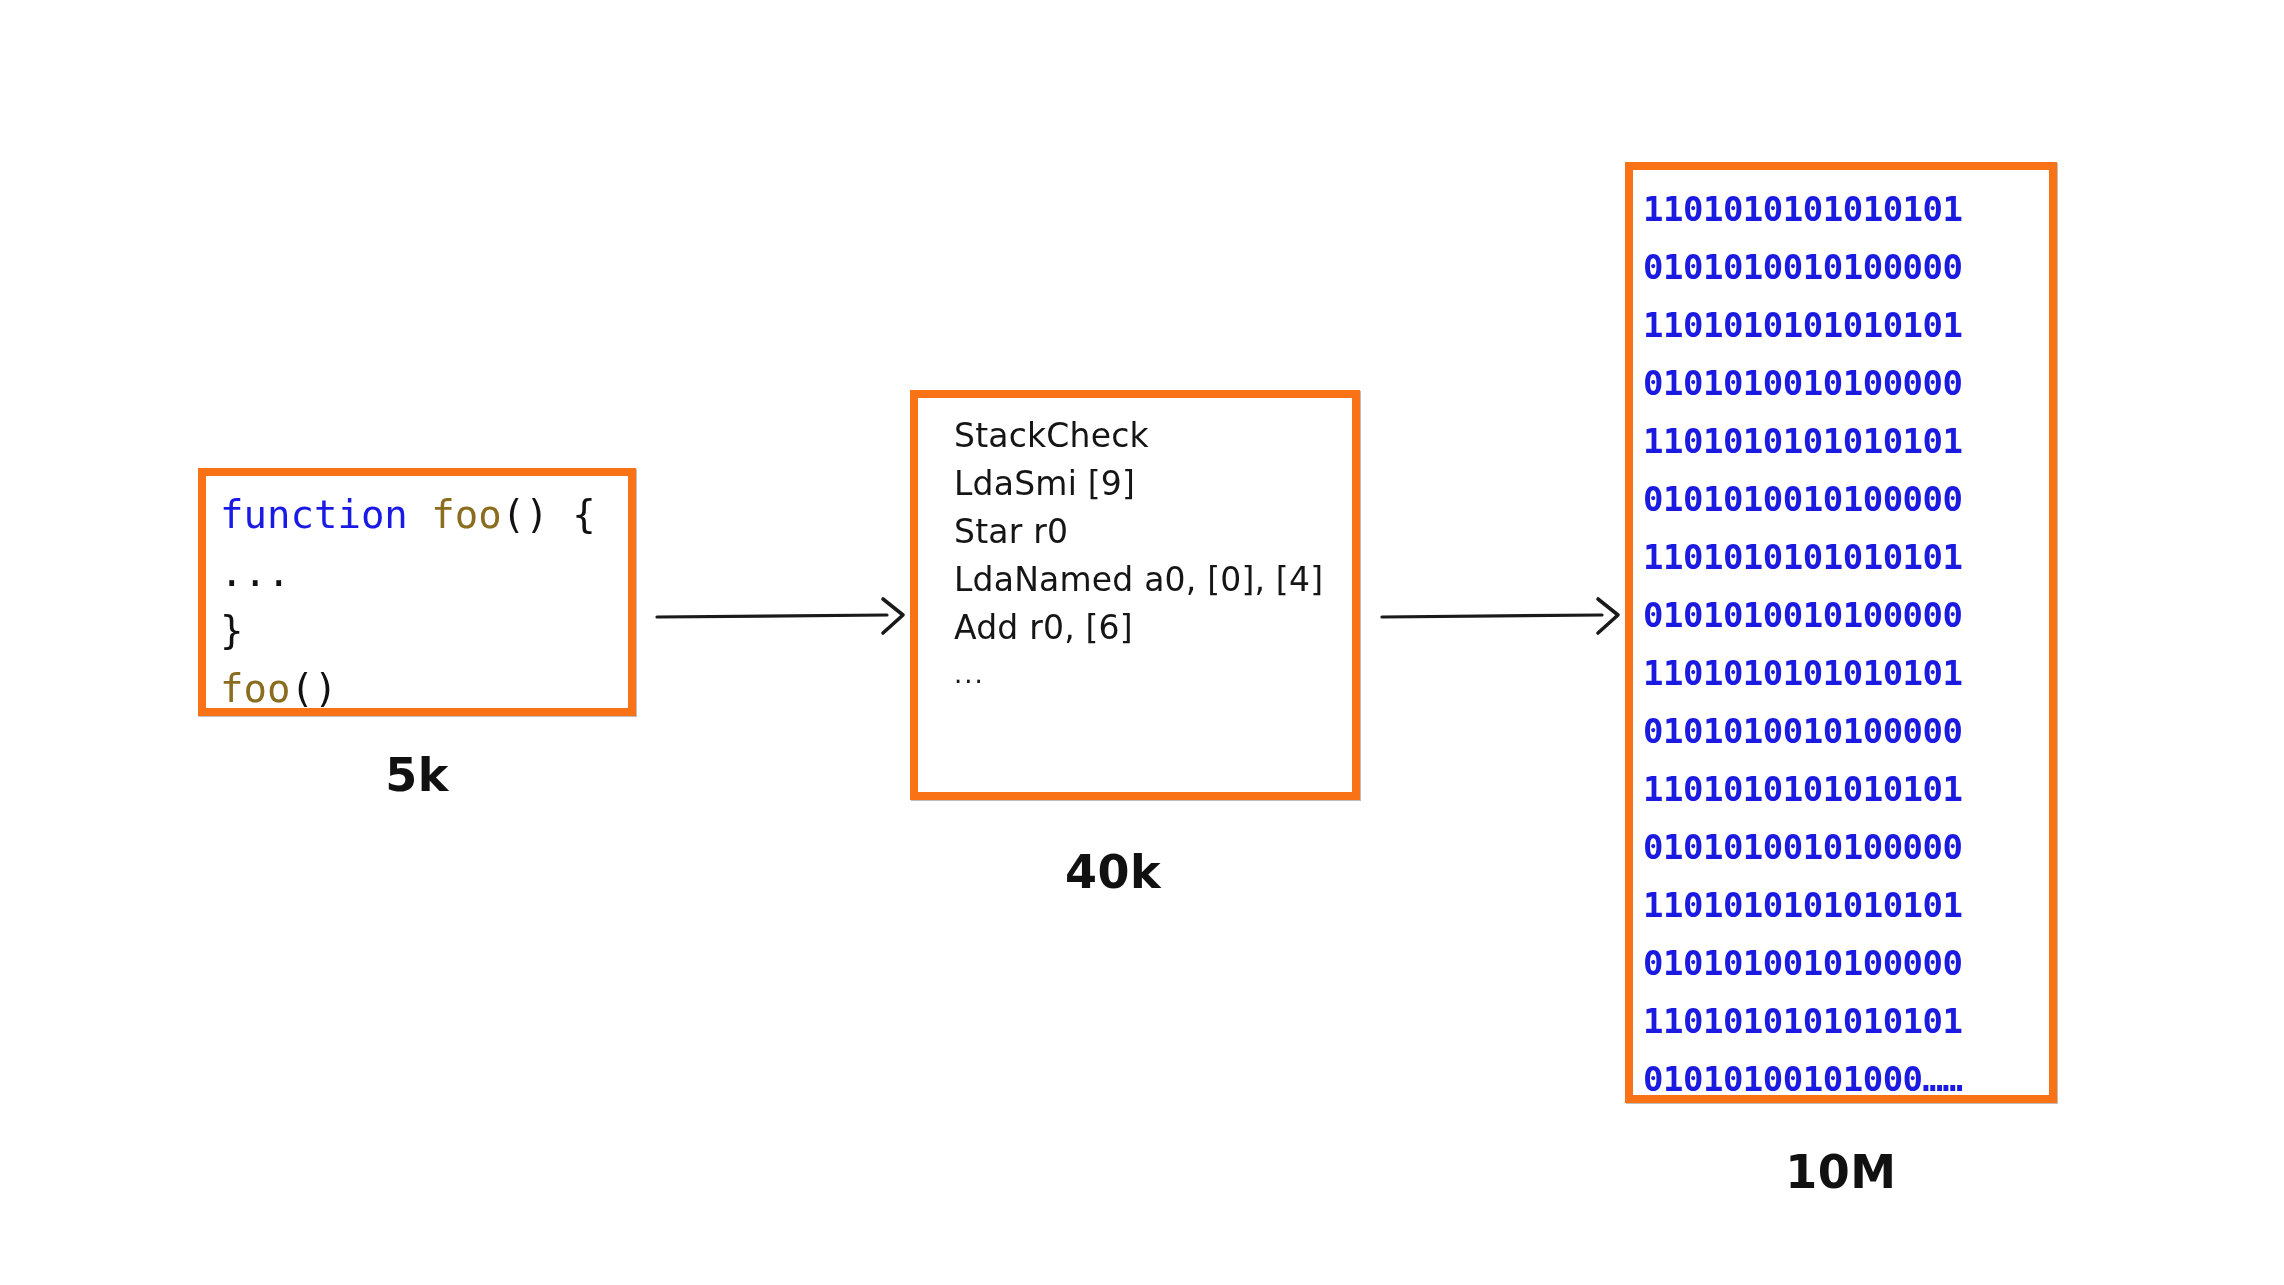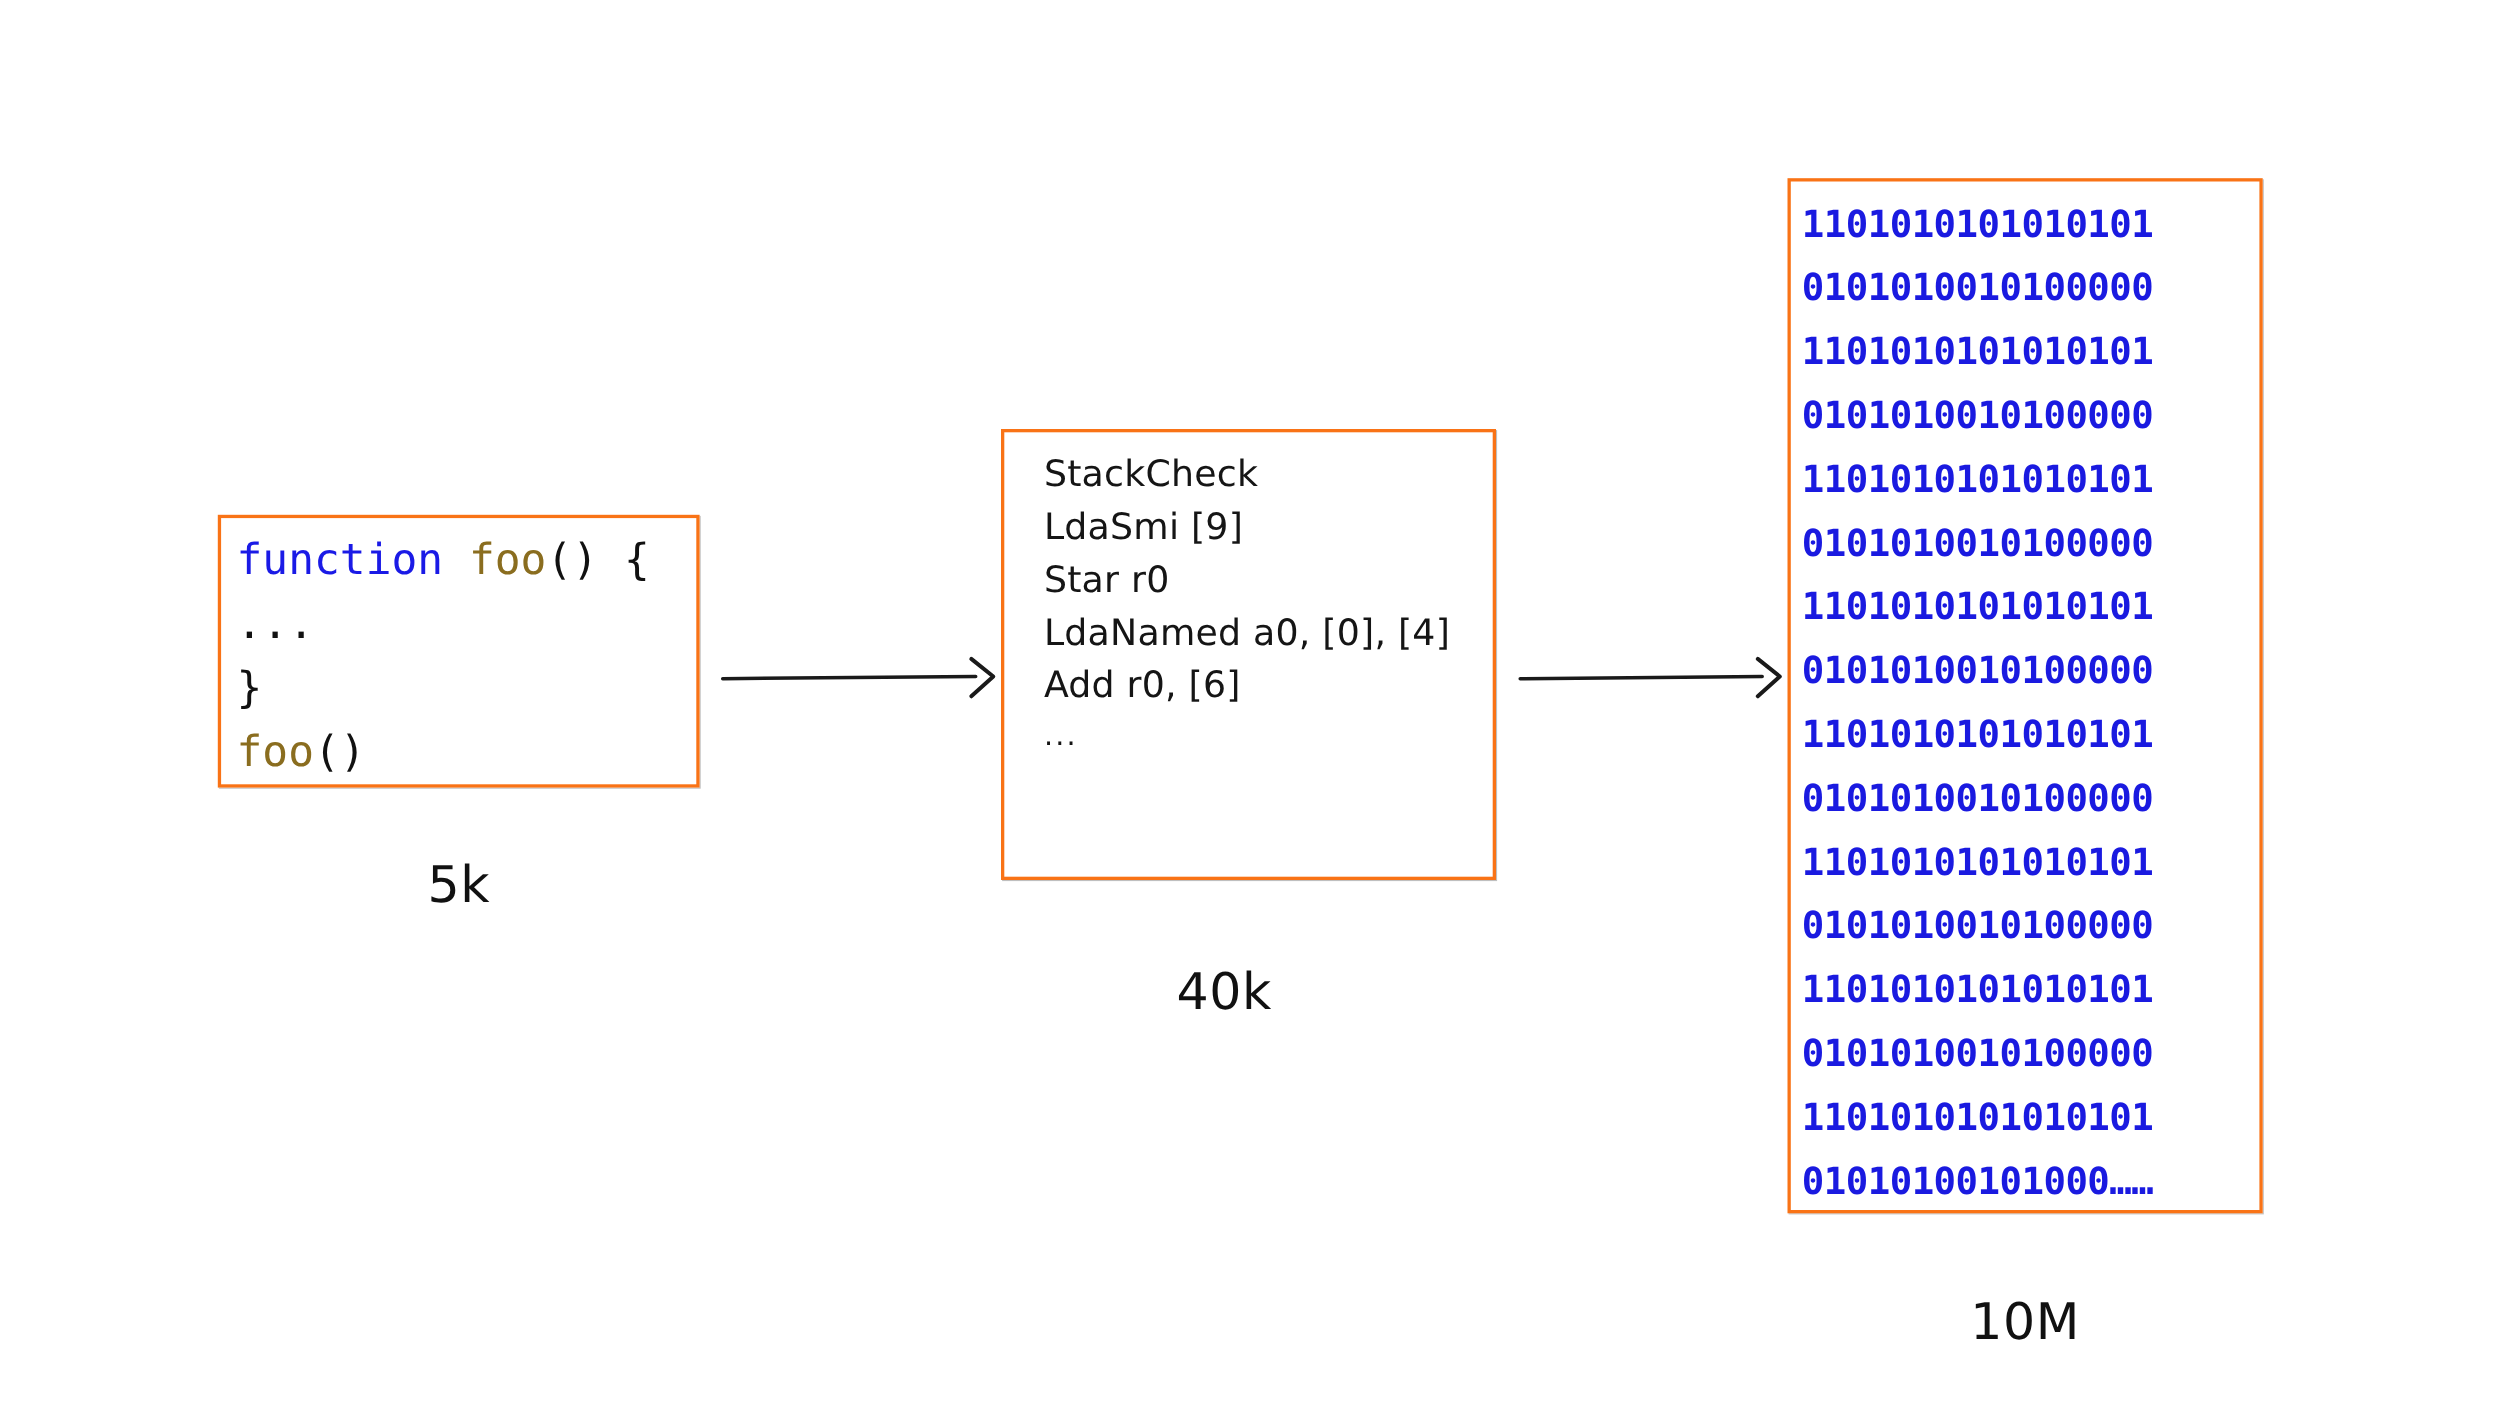--- a/index.html
+++ b/index.html
@@ -21,21 +21,21 @@
     position: absolute;
     left: 0; top: 0;
     width: 2284px;
     height: 1285px;
   }
 
   
   .box {
     position: absolute;
     background: #ffffff;
-    border: 3px solid #f97316;
+    border: 8px solid #f97316;
     box-sizing: border-box;
     box-shadow: 1px 1px 0 rgba(0,0,0,0.25);
   }
 
   
   #source-box {
     left: 198px;
     top: 468px;
     width: 438px;
     height: 248px;
@@ -91,27 +91,26 @@
     white-space: pre;
     color: #1a1ae0;
     font-weight: 700;
     letter-spacing: -0.5px;
   }
 
   
   .size-label {
     position: absolute;
     font-family: "DejaVu Sans", sans-serif;
-    font-weight: 400;
+    font-weight: 700;
     font-size: 46px;
     color: #111111;
     letter-spacing: 0.5px;
     text-align: center;
     white-space: nowrap;
-    margin-top: 29px;
   }
   #label-source   { left: 198px; top: 748px;  width: 438px; }
   #label-bytecode { left: 888px; top: 845px;  width: 450px; }
   #label-binary   { left: 1625px; top: 1145px; width: 432px; }
 
   
   .arrow {
     position: absolute;
   }
   #arrow-1 { left: 655px;  top: 592px; width: 260px; height: 48px; }

